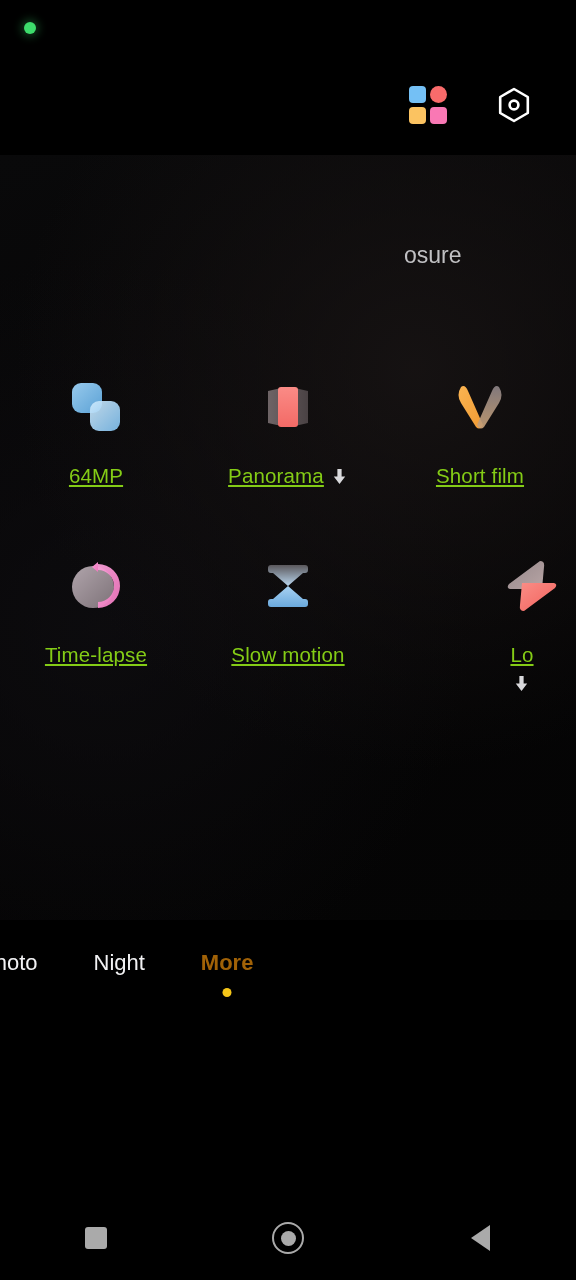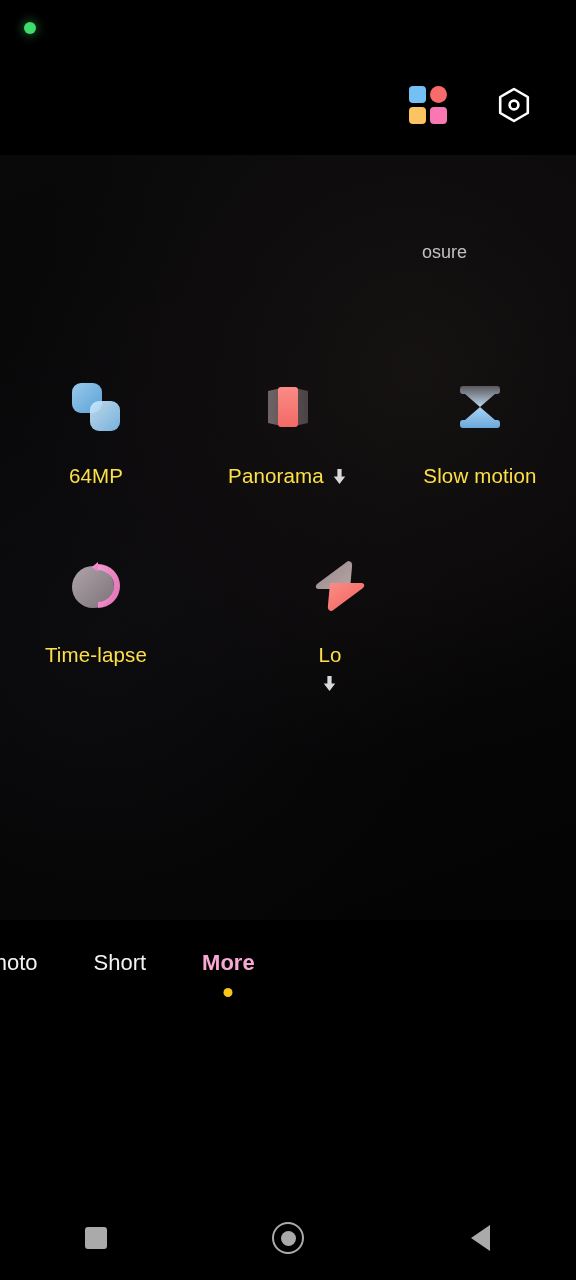--- a/index.html
+++ b/index.html
@@ -130,26 +130,27 @@
     width: 64px;
     height: 64px;
     position: relative;
     display: flex;
     align-items: center;
     justify-content: center;
   }
   .mode-label {
     margin-top: 25px;
     font-size: 20.5px;
-    color: #fde047;
+    color: #84cc16;
     letter-spacing: 0.15px;
     white-space: nowrap;
     display: flex;
     align-items: center;
     gap: 7px;
+    text-decoration: underline;
   }
   .dl-arrow {
     display: inline-block;
     width: 17px;
     height: 18px;
     flex: 0 0 auto;
     position: relative;
     top: 1px;
   }
 
@@ -159,22 +160,22 @@
     left: 52px;
   }
   .mode-cell.shifted .mode-label {
     position: relative;
     left: -10px;
     flex-direction: column;
   }
   .ghost-label {
     position: absolute;
     top: 87px;
-    left: 422px;
-    font-size: 18px;
+    left: 404px;
+    font-size: 23px;
     color: #cfcfd2;
     white-space: nowrap;
     opacity: 0.92;
     overflow: hidden;
     width: 60px;
     direction: rtl;
     text-align: left;
   }
 
   
@@ -202,21 +203,21 @@
     font-size: 22px;
     color: #f2f2f4;
     white-space: nowrap;
     cursor: pointer;
     user-select: none;
     text-align: center;
     line-height: 26px;
   }
   .mode-tab.active {
     font-weight: bold;
-    color: #f9a8d4;
+    color: #a16207;
   }
   .mode-dot {
     position: absolute;
     left: 50%;
     transform: translateX(-50%);
     top: 38px;
     width: 9px;
     height: 9px;
     border-radius: 50%;
     background: #f5c518;
@@ -347,63 +348,84 @@
           </svg>
         </span>
         <span class="mode-label">
           <span>Panorama</span>
           <svg class="dl-arrow" viewBox="0 0 16 17">
             <path d="M6 1 h4 v7 h3.4 L8 15 L2.6 8 H6 Z" fill="#d9d9dc"></path>
           </svg>
         </span>
       </div>
 
+      <div class="mode-cell">
+        <span class="mode-ico">
+          <svg width="56" height="56" viewBox="0 0 56 56">
+            <defs>
+              <linearGradient id="gOrange" x1="0" y1="0" x2="1" y2="1">
+                <stop offset="0%" stop-color="#fbb451"></stop>
+                <stop offset="100%" stop-color="#f09a33"></stop>
+              </linearGradient>
+              <linearGradient id="gGreyV" x1="0" y1="0" x2="0" y2="1">
+                <stop offset="0%" stop-color="#8a8185"></stop>
+                <stop offset="100%" stop-color="#c9a176"></stop>
+              </linearGradient>
+            </defs>
+            <path d="M9 8 Q4 16 9 24 L24 48 Q28 52 31 46 L16 12 Q13 5 9 8 Z" fill="url(#gOrange)"></path>
+            <path d="M47 8 Q52 16 47 24 L32 48 Q28 52 25 46 L40 12 Q43 5 47 8 Z" fill="url(#gGreyV)" opacity="0.92"></path>
+          </svg>
+        </span>
+        <span class="mode-label">
+          <span>Short film</span>
+        </span>
+      </div>
+
+      <div class="mode-cell">
+        <span class="mode-ico">
+          <svg width="56" height="56" viewBox="0 0 56 56">
+            <defs>
+              <linearGradient id="gTlBall" x1="0" y1="0" x2="1" y2="1">
+                <stop offset="0%" stop-color="#b0a4ab"></stop>
+                <stop offset="100%" stop-color="#7d7278"></stop>
+              </linearGradient>
+              <linearGradient id="gTlArc" x1="0" y1="0" x2="1" y2="1">
+                <stop offset="0%" stop-color="#f99ed8"></stop>
+                <stop offset="100%" stop-color="#ef76bd"></stop>
+              </linearGradient>
+            </defs>
+            <circle cx="25" cy="29" r="21" fill="url(#gTlBall)"></circle>
+            <path d="M30 6 A22 22 0 0 1 30 50 L30 44 A16 16 0 0 0 30 12 Z" fill="url(#gTlArc)" opacity="0.95"></path>
+            <path d="M30 4 L30 14 L24 9 Z" fill="url(#gTlArc)"></path>
+          </svg>
+        </span>
+        <span class="mode-label">
+          <span>Time-lapse</span>
+        </span>
+      </div>
 
       <div class="mode-cell">
         <span class="mode-ico">
           <svg width="56" height="56" viewBox="0 0 56 56">
             <defs>
               <linearGradient id="gHgTop" x1="0" y1="0" x2="0" y2="1">
                 <stop offset="0%" stop-color="#5b585c"></stop>
                 <stop offset="100%" stop-color="#b9d6ee"></stop>
               </linearGradient>
               <linearGradient id="gHgBot" x1="0" y1="0" x2="0" y2="1">
                 <stop offset="0%" stop-color="#a9d2f2"></stop>
                 <stop offset="100%" stop-color="#6aa9dd"></stop>
               </linearGradient>
             </defs>
             <path d="M11 7 h34 a3 3 0 0 1 3 3 v2 a3 3 0 0 1 -3 3 h-2 L28 28 L13 15 h-2 a3 3 0 0 1 -3 -3 v-2 a3 3 0 0 1 3 -3 Z" fill="url(#gHgTop)"></path>
             <path d="M28 28 L43 41 h2 a3 3 0 0 1 3 3 v2 a3 3 0 0 1 -3 3 H11 a3 3 0 0 1 -3 -3 v-2 a3 3 0 0 1 3 -3 h2 Z" fill="url(#gHgBot)"></path>
           </svg>
         </span>
         <span class="mode-label">
           <span>Slow motion</span>
-        </span>
-      </div>
-
-      <div class="mode-cell">
-        <span class="mode-ico">
-          <svg width="56" height="56" viewBox="0 0 56 56">
-            <defs>
-              <linearGradient id="gTlBall" x1="0" y1="0" x2="1" y2="1">
-                <stop offset="0%" stop-color="#b0a4ab"></stop>
-                <stop offset="100%" stop-color="#7d7278"></stop>
-              </linearGradient>
-              <linearGradient id="gTlArc" x1="0" y1="0" x2="1" y2="1">
-                <stop offset="0%" stop-color="#f99ed8"></stop>
-                <stop offset="100%" stop-color="#ef76bd"></stop>
-              </linearGradient>
-            </defs>
-            <circle cx="25" cy="29" r="21" fill="url(#gTlBall)"></circle>
-            <path d="M30 6 A22 22 0 0 1 30 50 L30 44 A16 16 0 0 0 30 12 Z" fill="url(#gTlArc)" opacity="0.95"></path>
-            <path d="M30 4 L30 14 L24 9 Z" fill="url(#gTlArc)"></path>
-          </svg>
-        </span>
-        <span class="mode-label">
-          <span>Time-lapse</span>
         </span>
       </div>
 
       <div class="mode-cell shifted">
         <span class="mode-ico">
           <svg width="56" height="56" viewBox="0 0 56 56">
             <defs>
               <linearGradient id="gBoltTop" x1="0" y1="0" x2="1" y2="1">
                 <stop offset="0%" stop-color="#a59699"></stop>
                 <stop offset="100%" stop-color="#cbb6b6"></stop>
@@ -430,21 +452,21 @@
 
     <div class="ghost-label">osure</div>
   </div>
 
   <div class="mode-bar">
     <div class="mode-strip">
       <div class="mode-tab">
         <span>Photo</span>
       </div>
       <div class="mode-tab">
-        <span>Short</span>
+        <span>Night</span>
       </div>
       <div class="mode-tab active">
         <span>More</span>
         <span class="mode-dot"></span>
       </div>
     </div>
   </div>
 
   <div class="nav-bar">
     <div class="nav-btn">

